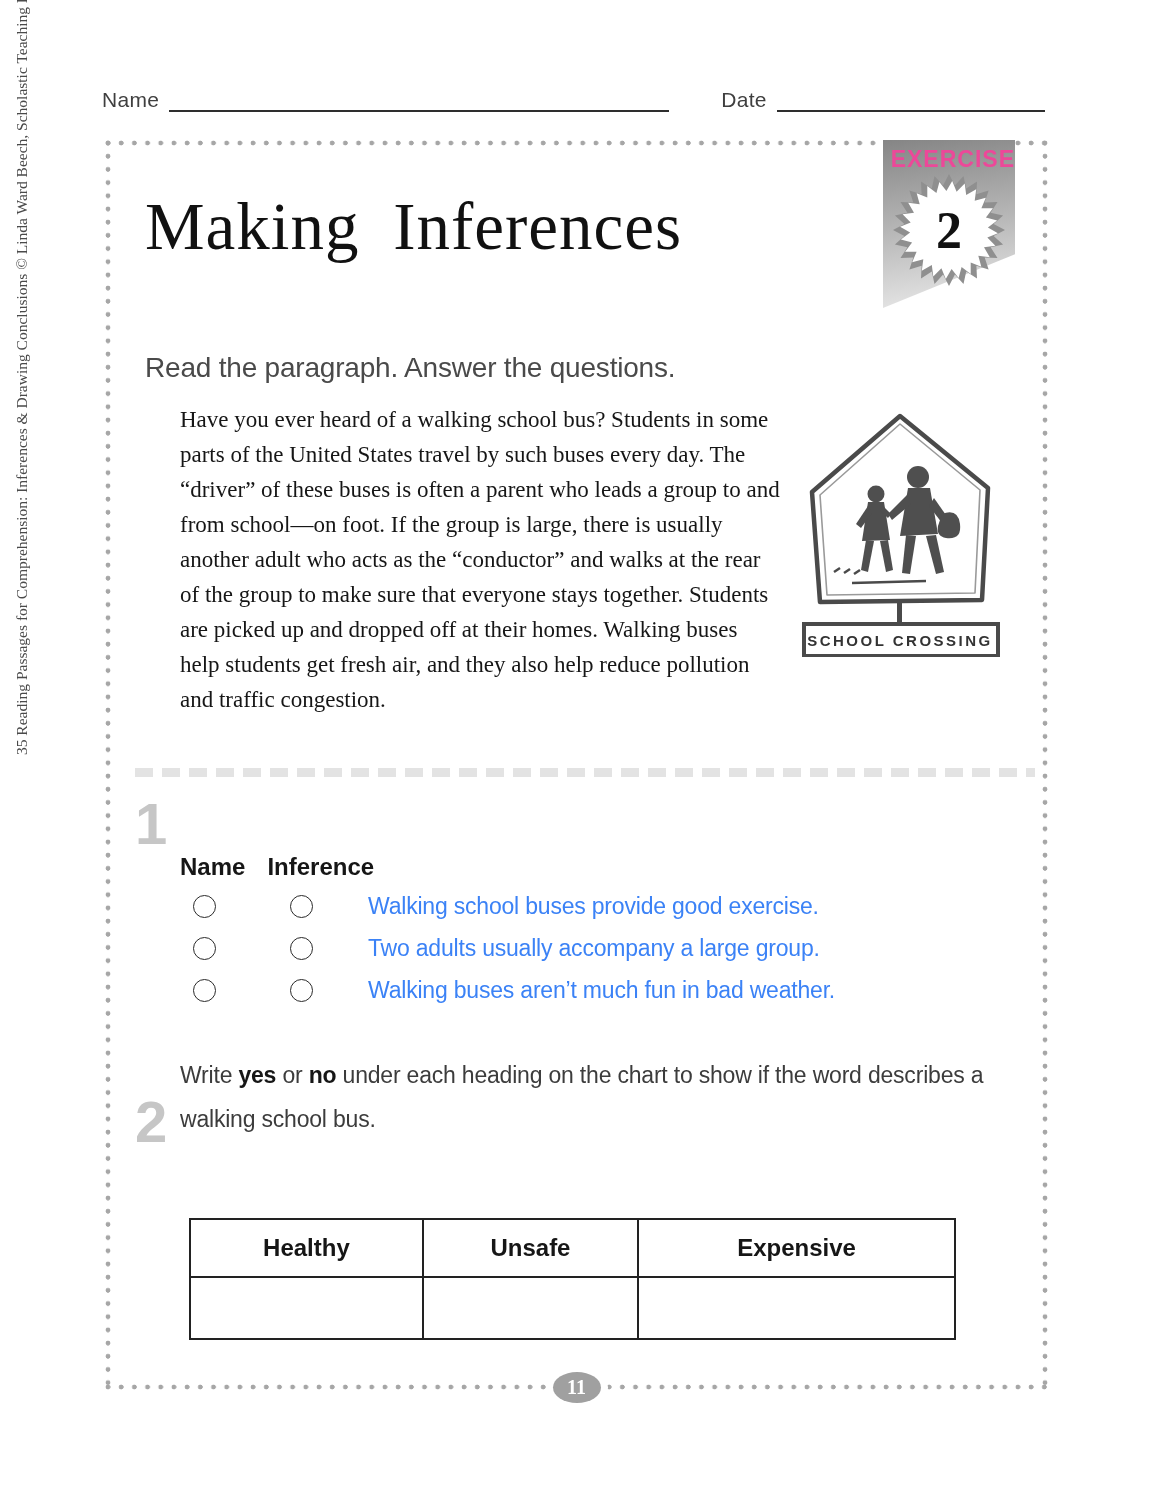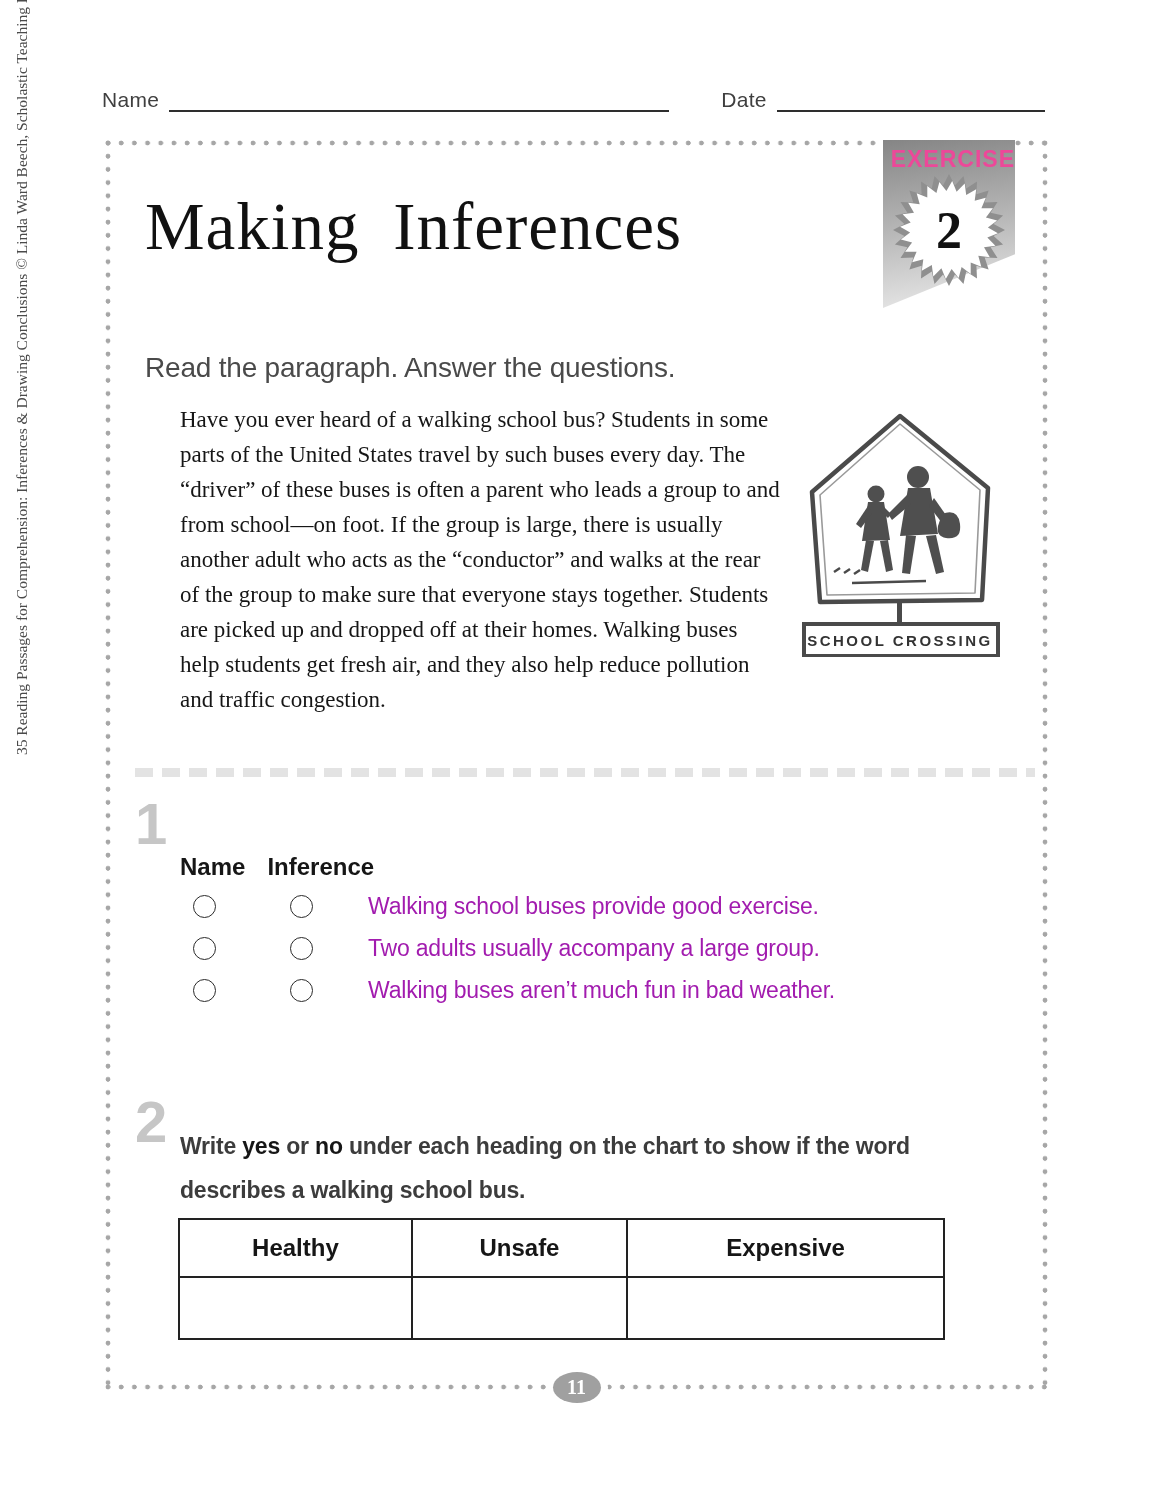--- a/index.html
+++ b/index.html
@@ -45,35 +45,35 @@
   
   .divider { position:absolute; left:30px; top:628px; width:900px; height:9px;
     background:repeating-linear-gradient(90deg,#e3e3e3 0 18px,#ffffff 18px 27px); }
 
   
   .q-num { position:absolute; font-size:58px; font-weight:bold; color:#c6c6c6; line-height:1; }
   .q1-num { left:30px; top:655px; }
   .q2-num { left:30px; top:953px; }
   .q-prompt { position:absolute; left:75px; font-size:23px; color:#3c3c3c; letter-spacing:-.2px; }
   .q1-prompt { top:672px; }
-  .q2-prompt { top:984px; width:810px; line-height:44px;font-weight:bold; }
+  .q2-prompt { top:913px; width:810px; line-height:44px; }
   .q2-prompt b { color:#161616; }
 
   .fi-headers { position:absolute; left:75px; top:713px; display:flex; gap:22px;
     font-size:24px; font-weight:bold; color:#161616; }
 
   .stmt-rows { position:absolute; left:75px; top:745px; }
   .stmt-row { display:flex; align-items:center; height:42px; }
   .bubble { width:23px; height:23px; border:1.8px solid #2a2a2a; border-radius:50%; background:#fff; flex:0 0 auto; }
   .bubble-fact { margin-left:13px; }
   .bubble-inf { margin-left:74px; }
-  .stmt-text { margin-left:55px; font-size:23px; color:#a21caf; letter-spacing:-.2px; }
-
-  
-  .word-table { position:absolute; left:73px; top:1078px; width:767px; border-collapse:collapse; }
+  .stmt-text { margin-left:55px; font-size:23px; color:#3b82f6; letter-spacing:-.2px; }
+
+  
+  .word-table { position:absolute; left:84px; top:1078px; width:767px; border-collapse:collapse; }
   .word-table th, .word-table td { border:2px solid #222; }
   .word-table th { height:58px; font-size:24px; font-weight:bold; color:#161616; text-align:center; }
   .word-table td { height:62px; }
 
   
   .page-num-oval { position:absolute; left:50%; bottom:-13px; transform:translateX(-50%);
     width:48px; height:31px; background:#a0a0a0; border-radius:50%; box-shadow:0 0 0 7px #fff;
     display:flex; align-items:center; justify-content:center; z-index:6;
     font-family:"Liberation Serif",serif; font-size:20px; font-weight:bold; color:#fff; }
 

